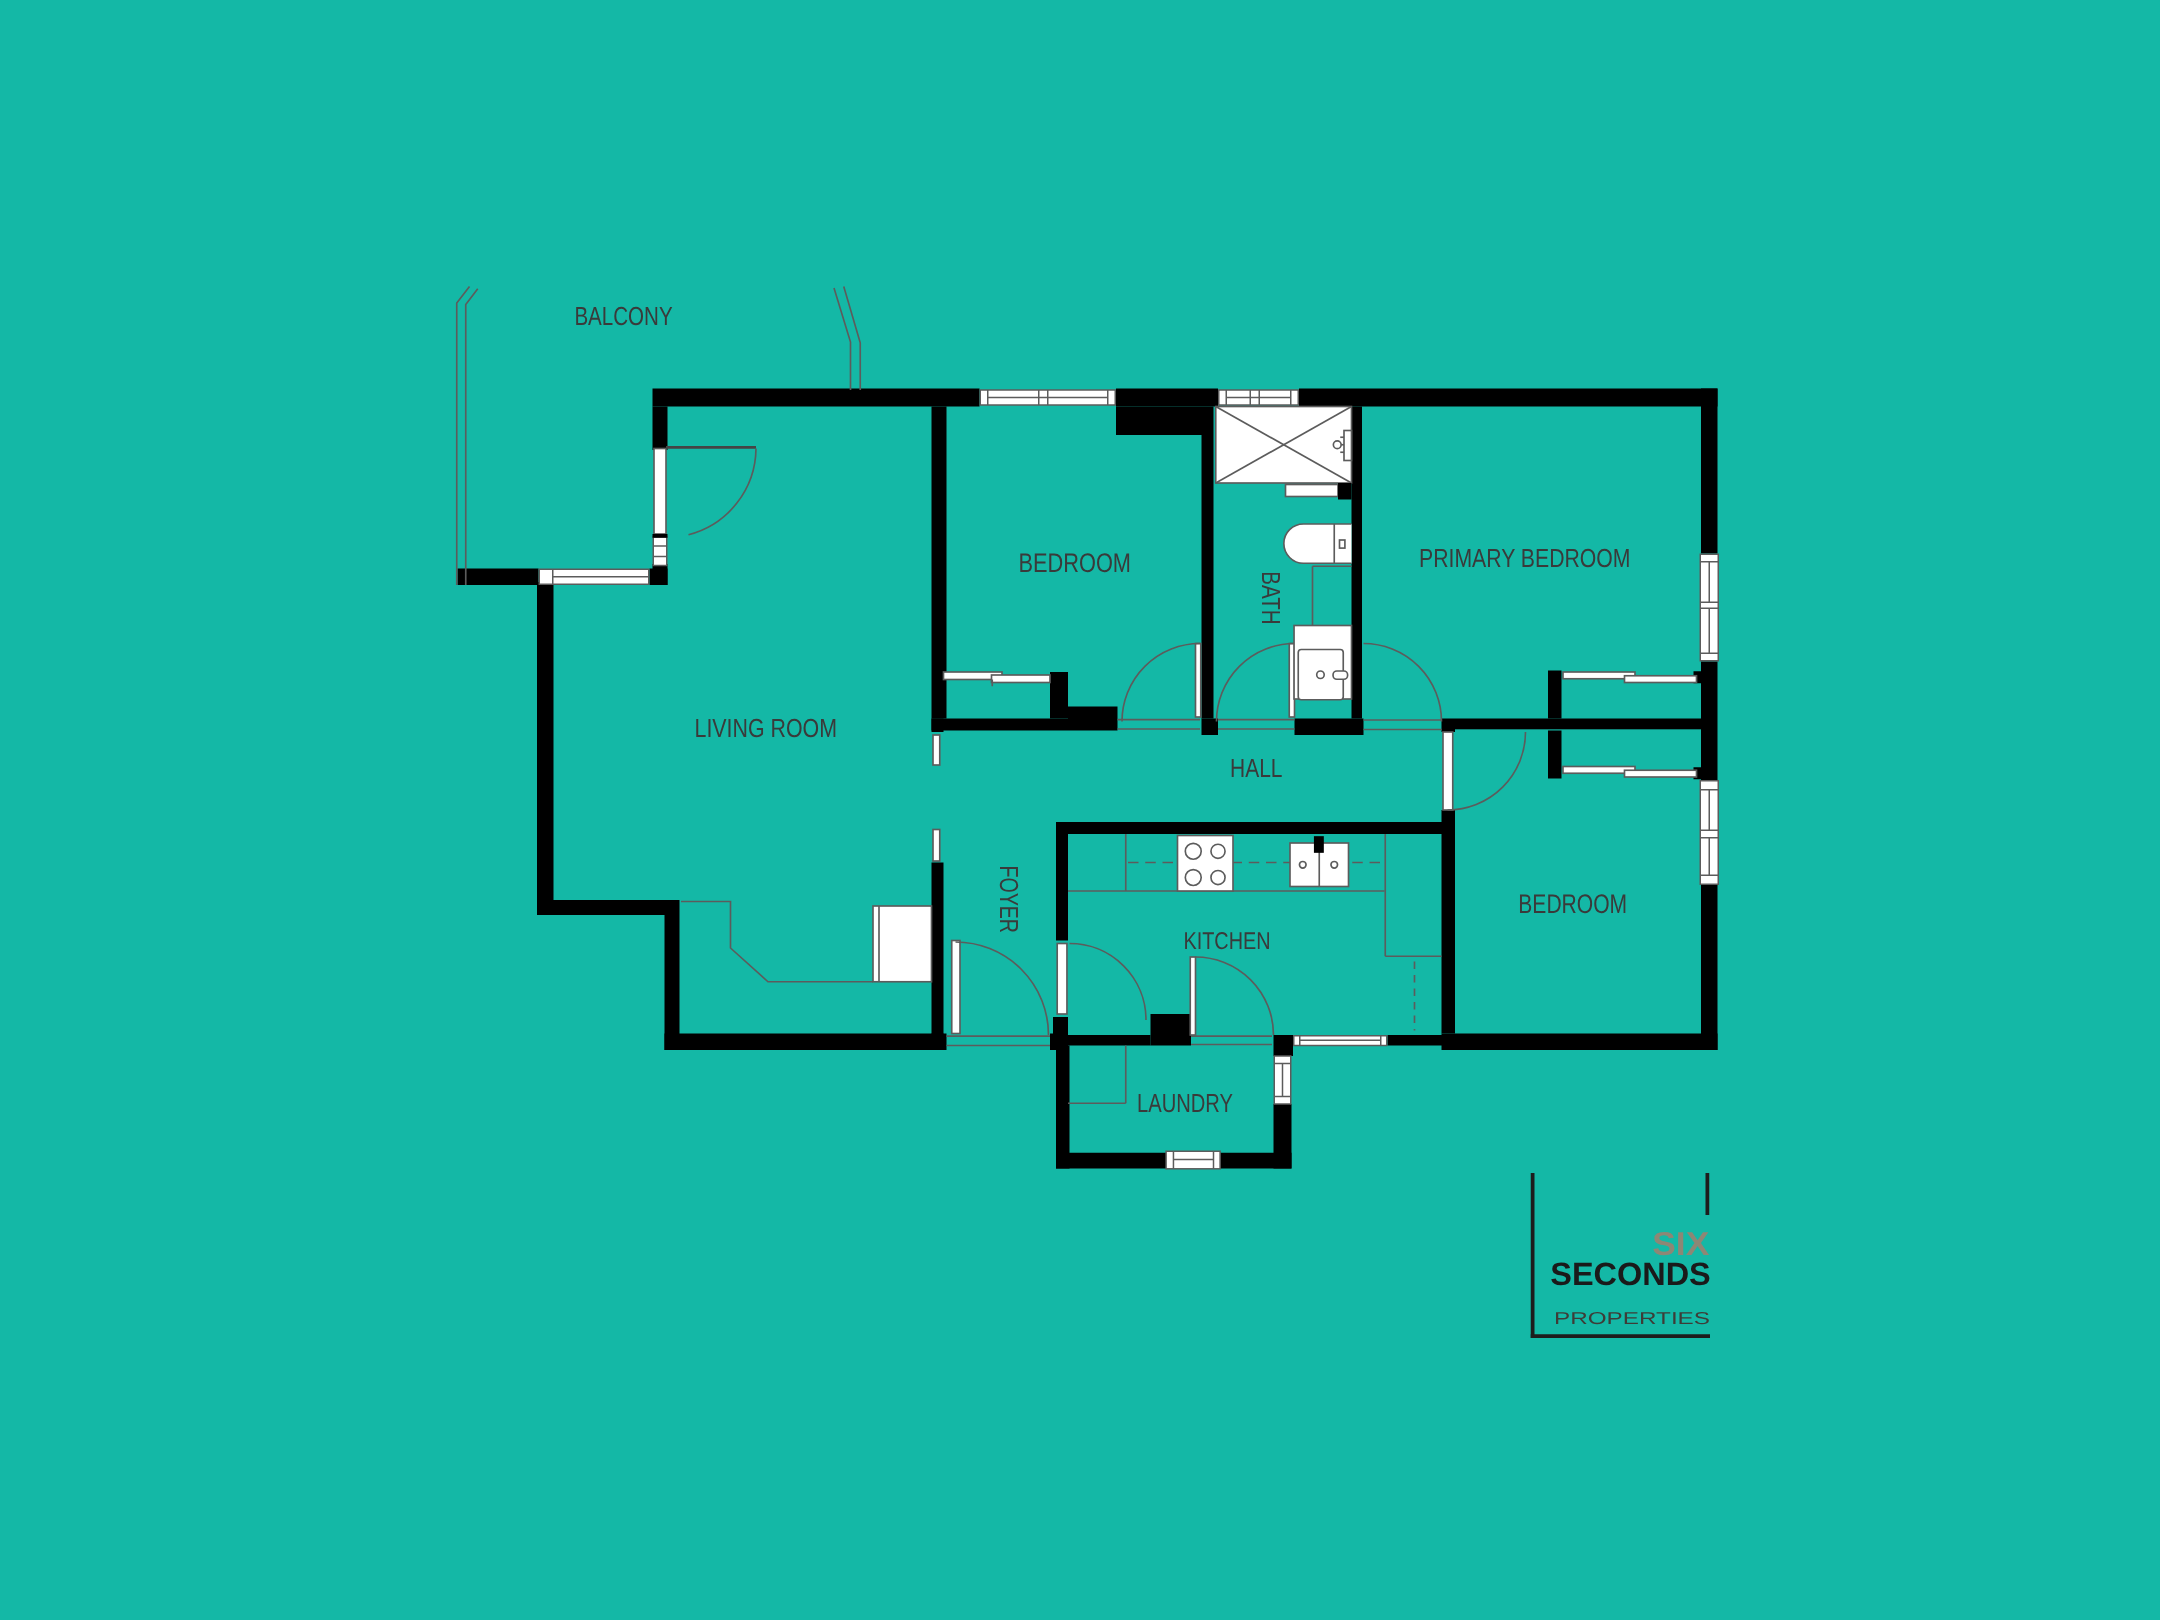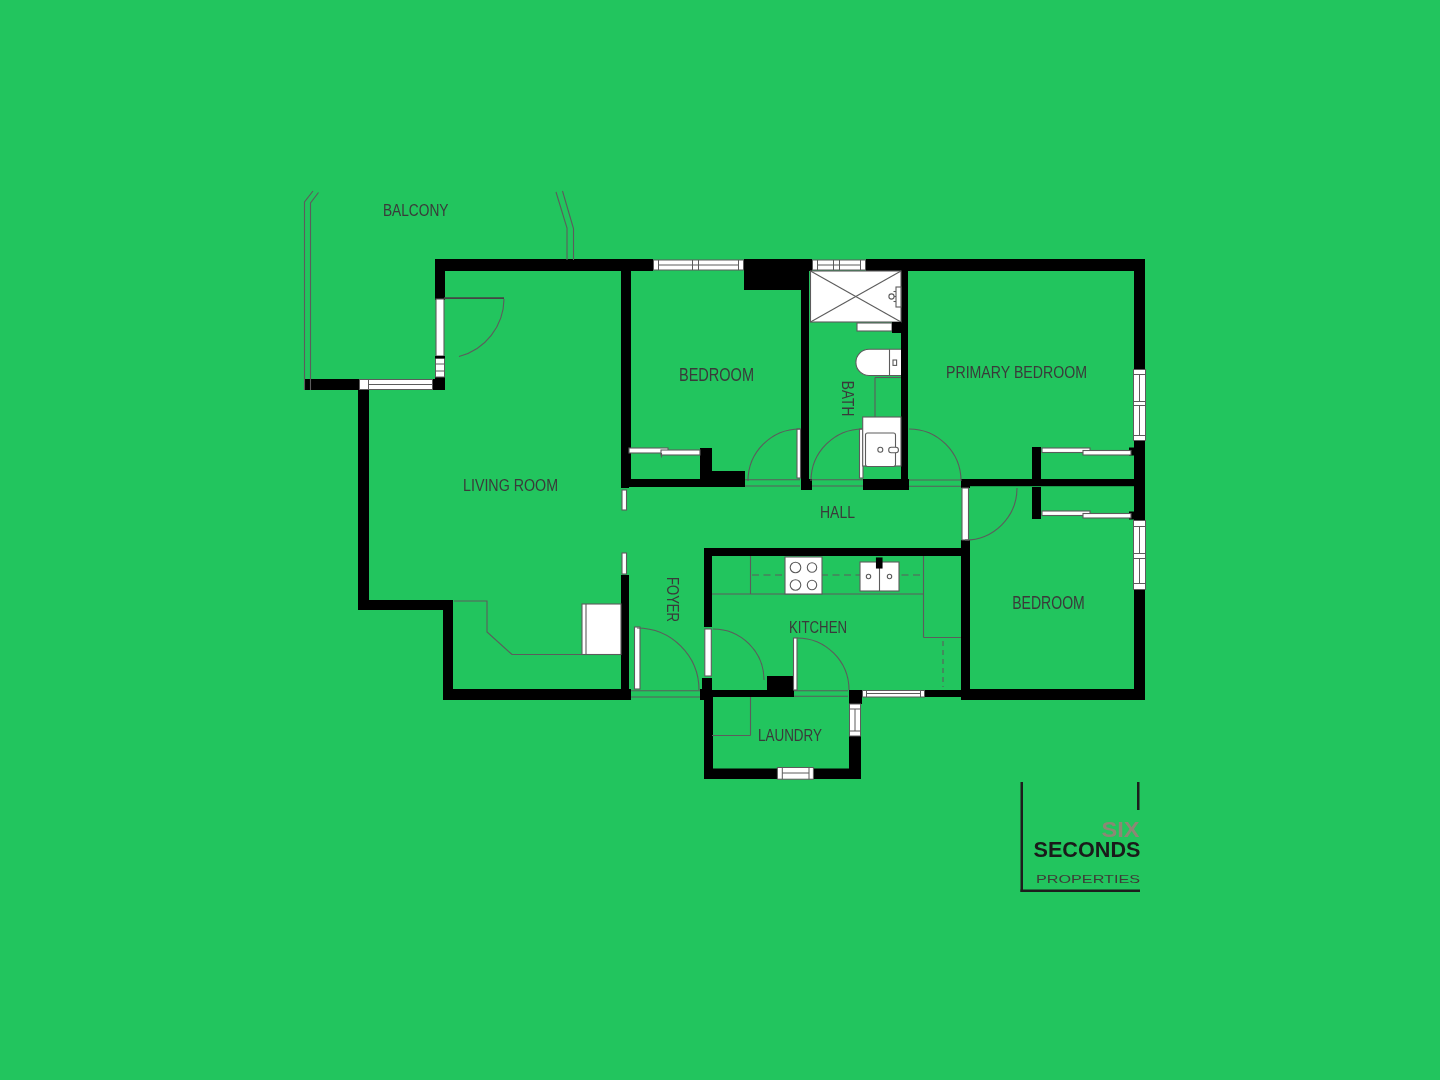--- a/index.html
+++ b/index.html
@@ -1,16 +1,16 @@
 <!DOCTYPE html>
 <html><head>
 <meta charset="utf-8">
 <style>
   html,body{margin:0;padding:0;background:#ffffff;}
-  .page{width:1440px;height:1080px;position:relative;overflow:hidden;background:#22c55e;}
+  .page{width:1440px;height:1080px;position:relative;overflow:hidden;background:#14b8a6;}
   svg{position:absolute;left:0;top:0;}
   text{font-family:"Liberation Sans",sans-serif;}
 </style>
 </head>
 <body>
 <div class="page">
 <svg width="1440" height="1080" viewBox="0 0 1440 1080">
 <defs></defs>
 <g fill="#000000" stroke="none">
 

